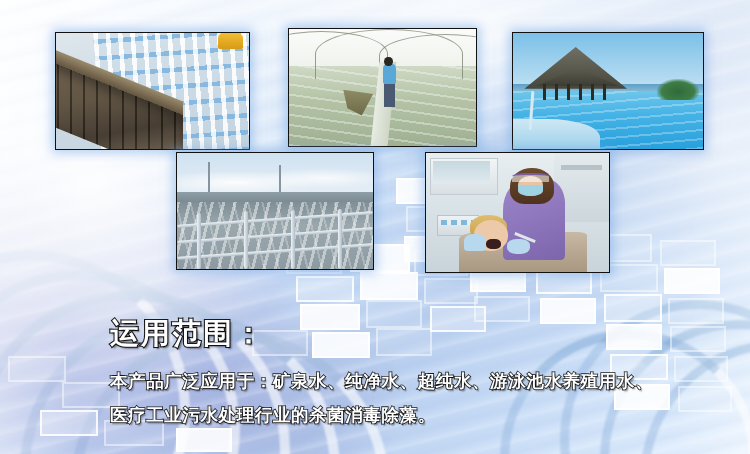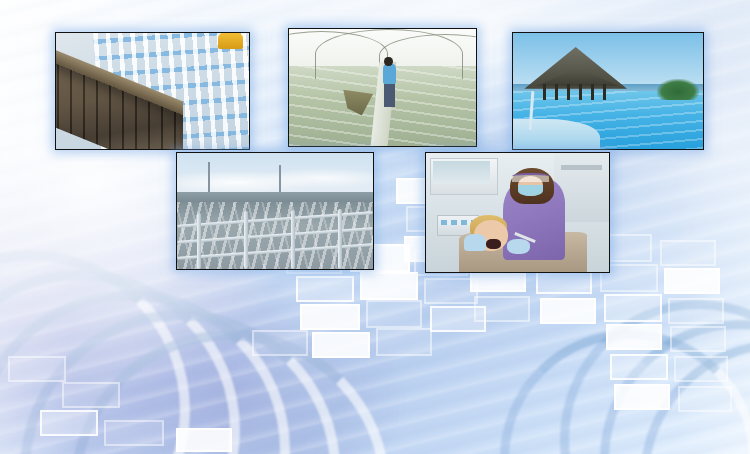--- a/index.html
+++ b/index.html
@@ -366,15 +366,20 @@
       <div class="patient-hair"></div>
       <div class="patient-head"></div>
       <div class="mouth"></div>
       <div class="glove1"></div>
       <div class="tool"></div>
       <div class="glove2"></div>
     </div>
   </div>
 
   <div class="text-block">
+    <div class="heading">运用范围：</div>
+    <div class="para">
+      <div class="para-line">本产品广泛应用于：矿泉水、纯净水、超纯水、游泳池水养殖用水、</div>
+      <div class="para-line">医疗工业污水处理行业的杀菌消毒除藻。</div>
+    </div>
   </div>
 
 </div>
 
 </body></html>

